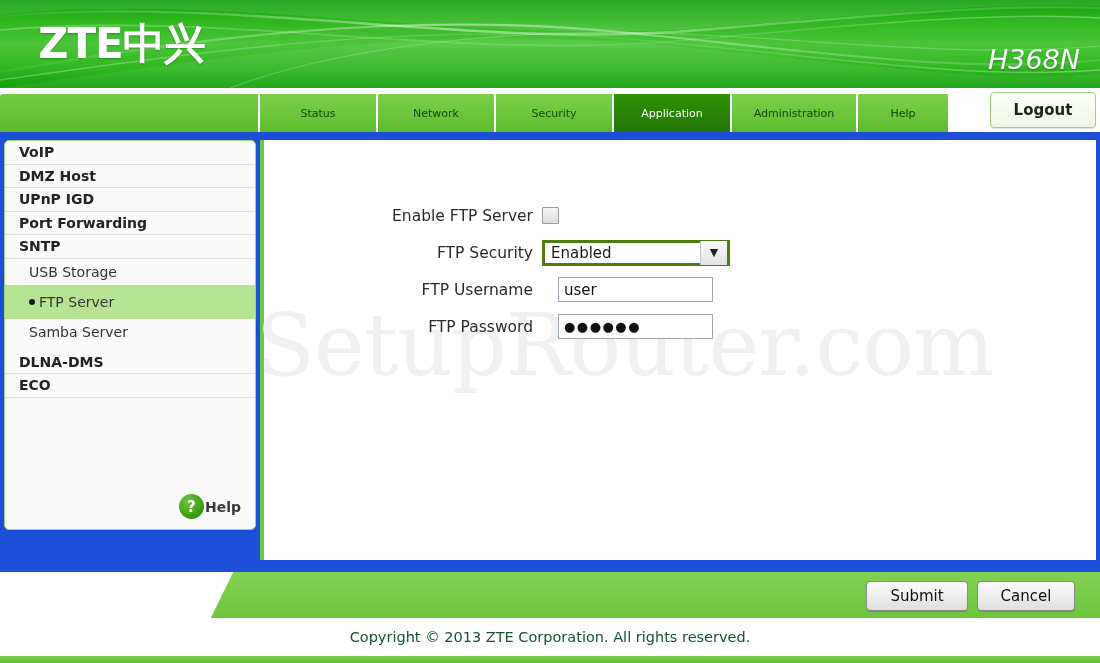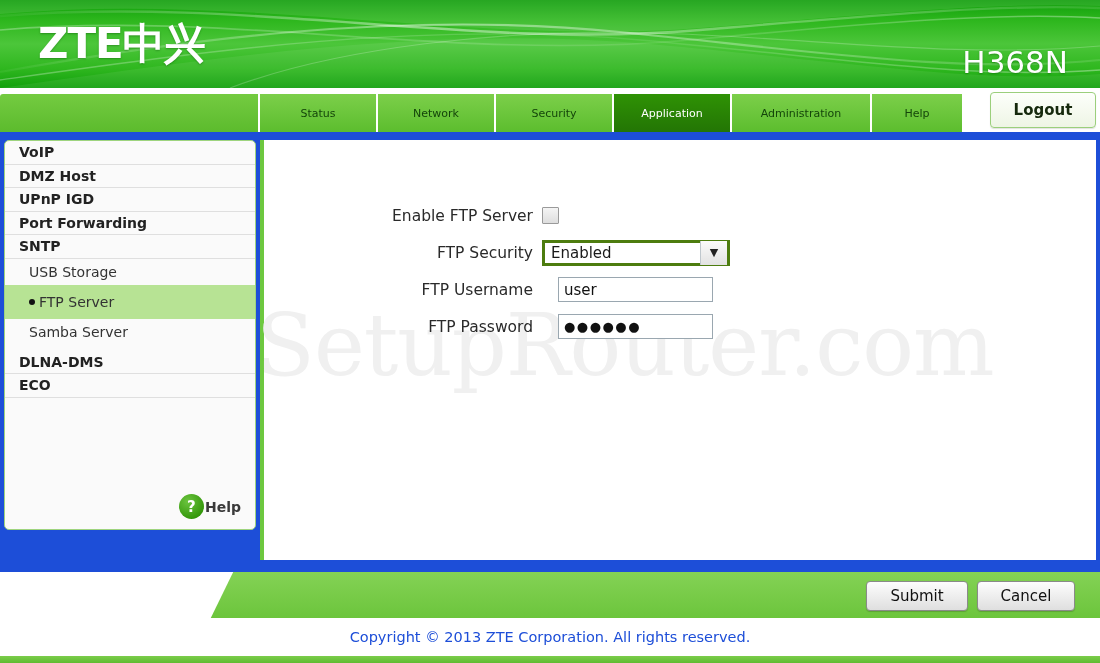--- a/index.html
+++ b/index.html
@@ -21,25 +21,26 @@
   .header-waves{position:absolute;left:0;top:0;width:1100px;height:88px;}
   .logo{
     position:absolute;left:38px;top:20px;
     font-family:"DejaVu Sans","Liberation Sans",sans-serif;
     font-weight:bold;font-size:42px;color:#ffffff;
     letter-spacing:-1px;
     line-height:48px;
     text-shadow:0 1px 2px rgba(0,60,0,.35);
   }
   .model{
-    position:absolute;right:32px;top:44px;
-    font-family:"DejaVu Sans","Liberation Sans",sans-serif;
-    font-size:31px;color:#ffffff;font-weight:normal;
+    position:absolute;right:20px;top:44px;
+    font-family:"DejaVu Sans","Liberation Sans",sans-serif;
+    font-size:27px;color:#ffffff;font-weight:normal;
     letter-spacing:0px;
     text-shadow:0 1px 2px rgba(0,60,0,.35);
+    font-style:italic;
   }
 
   
   .navbar{
     position:absolute;left:0;top:88px;width:1100px;height:44px;
     background:#ffffff;
   }
   .nav-leftblock{
     position:absolute;left:0;top:6px;width:258px;height:38px;
     background:#66c336;
@@ -57,21 +58,21 @@
     color:#14450a;
     font-size:11px;font-weight:normal;
     display:flex;align-items:center;justify-content:center;
     cursor:pointer;
     font-family:"DejaVu Sans","Liberation Sans",sans-serif;
   }
   .nav-tab.active{
     background:linear-gradient(180deg,#2f9205 0%,#237505 100%);
     color:#ffffff;
   }
-  .nav-tab.wide{width:138px;text-align:right;}
+  .nav-tab.wide{width:124px;text-align:right;}
   .nav-tab.narrow{width:90px;}
   .logout-btn{
     position:absolute;left:990px;top:92px;width:104px;height:34px;
     background:#f2f7ec;
     background:linear-gradient(180deg,#fdfffb 0%,#eef5e5 100%);
     border:1px solid #9bcf7c;
     border-radius:4px;
     color:#16290d;font-weight:bold;font-size:15px;
     display:flex;align-items:center;justify-content:center;
     cursor:pointer;
@@ -260,21 +261,21 @@
   .fbtn.submit{left:866px;width:100px;}
   .fbtn.cancel{left:977px;width:96px;}
 
   
   .copyright-bar{
     position:absolute;left:0;top:618px;width:1100px;height:38px;
     background:#ffffff;
     display:flex;align-items:center;justify-content:center;
   }
   .copyright-text{
-    font-size:14.5px;color:#1d4ed8;
+    font-size:14.5px;color:#14532d;
     font-family:"DejaVu Sans","Liberation Sans",sans-serif;
   }
   .bottom-strip{
     position:absolute;left:0;top:656px;width:1100px;height:7px;
     background:#6cc53c;
     background:linear-gradient(180deg,#7bcd4a 0%,#5fbb32 100%);
   }
 </style>
 </head>
 <body>

